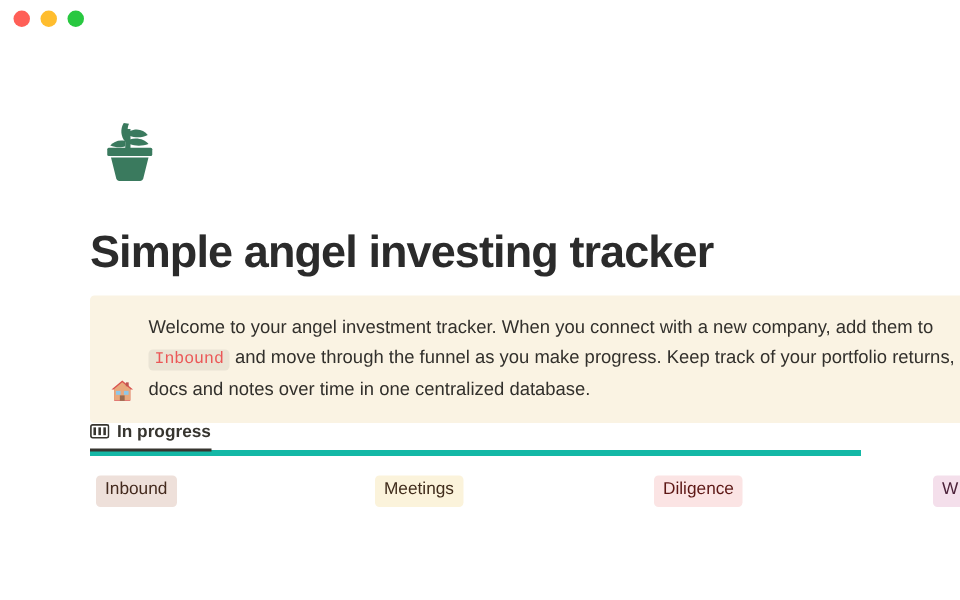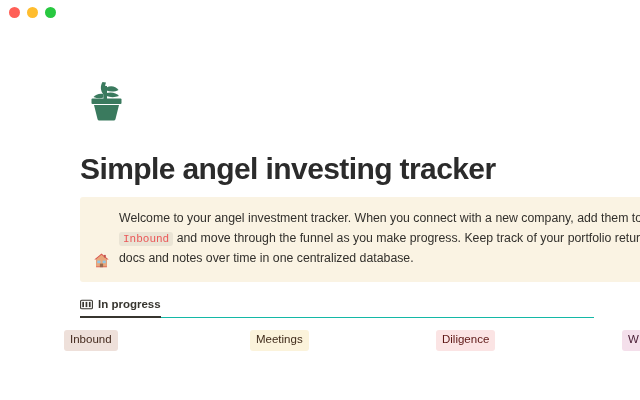--- a/index.html
+++ b/index.html
@@ -26,21 +26,21 @@
     background: #ffffff;
   }
   .traffic-lights { display: flex; gap: 7px; align-items: center; }
   .tl { width: 11px; height: 11px; border-radius: 50%; display: block; }
   .tl-close  { background: #ff5f57; }
   .tl-min    { background: #ffbd2e; }
   .tl-max    { background: #28c840; }
 
   
   .page {
-    padding-left: 80px;
+    padding-left: 60px;
     padding-right: 0;
   }
 
   .page-icon {
     margin-top: 48px;
     width: 54px;
     height: 54px;
     display: block;
   }
 
@@ -88,25 +88,24 @@
   
   .section-title {
     margin-top: 30px;
     font-size: 21px;
     font-weight: 700;
     letter-spacing: -0.3px;
     color: #2b2b2b;
   }
 
   .tabbar {
-    margin-top: 14px;
     width: 514px;
     position: relative;
     height: 22px;
-    border-bottom: 1px solid #14b8a6;
+    border-bottom: 4px solid #14b8a6;
   }
   .tab {
     display: inline-flex;
     align-items: center;
     gap: 5px;
     height: 22px;
     padding-bottom: 3px;
     border-bottom: 2px solid #37352f;
     font-size: 11.5px;
     font-weight: 600;

